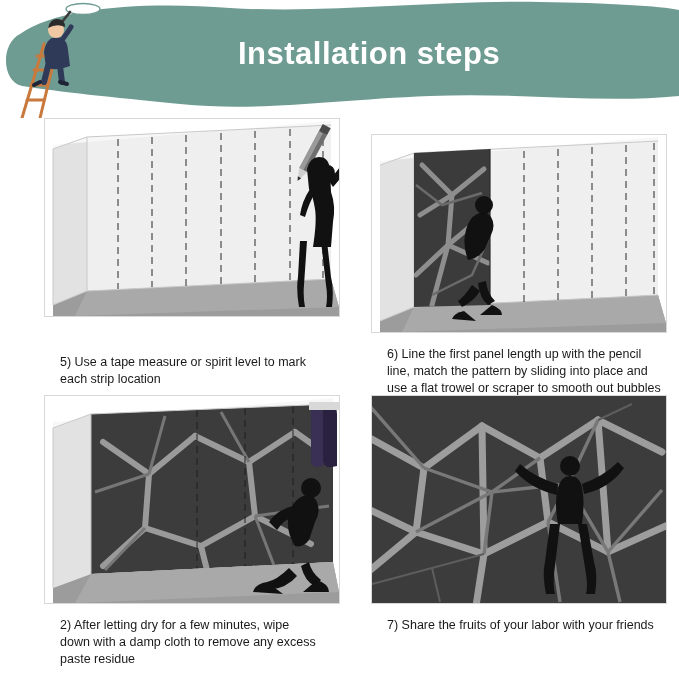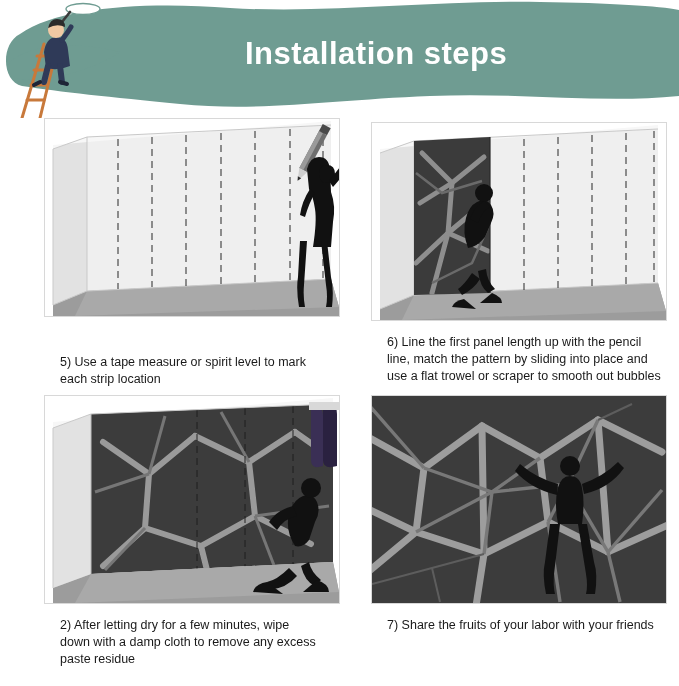--- a/index.html
+++ b/index.html
@@ -17,21 +17,20 @@
   }
   .header svg{position:absolute;left:0;top:0;}
   .header-title{
     position:absolute;
     left:238px;top:36px;
     font-size:31px;
     font-weight:bold;
     color:#ffffff;
     letter-spacing:.5px;
     white-space:nowrap;
-    margin-left:7px;
   }
   
   .painter{position:absolute;left:110px;top:0px;width:130px;height:120px;}
 
   
   .panel{position:absolute;}
   .art{
     position:absolute;left:0;top:0;
     border:1px solid #d8d8d8;
     background:#fff;
@@ -42,21 +41,21 @@
     font-size:12.5px;
     line-height:17px;
     color:#1a1a1a;
     white-space:pre-line;
   }
   
   #p5{left:44px;top:118px;width:296px;height:268px;}
   #p5 .art{width:294px;height:197px;}
   #p5 .caption{left:16px;top:224px;width:278px;margin-top:12px;}
 
-  #p6{left:371px;top:122px;width:296px;height:268px;}
+  #p6{left:371px;top:134px;width:296px;height:268px;}
   #p6 .art{width:294px;height:197px;}
   #p6 .caption{left:16px;top:212px;width:286px;}
 
   #p7{left:44px;top:395px;width:296px;height:276px;}
   #p7 .art{width:294px;height:207px;}
   #p7 .caption{left:16px;top:222px;width:280px;}
 
   #p8{left:371px;top:395px;width:296px;height:276px;}
   #p8 .art{width:294px;height:207px;}
   #p8 .caption{left:16px;top:222px;width:286px;}

